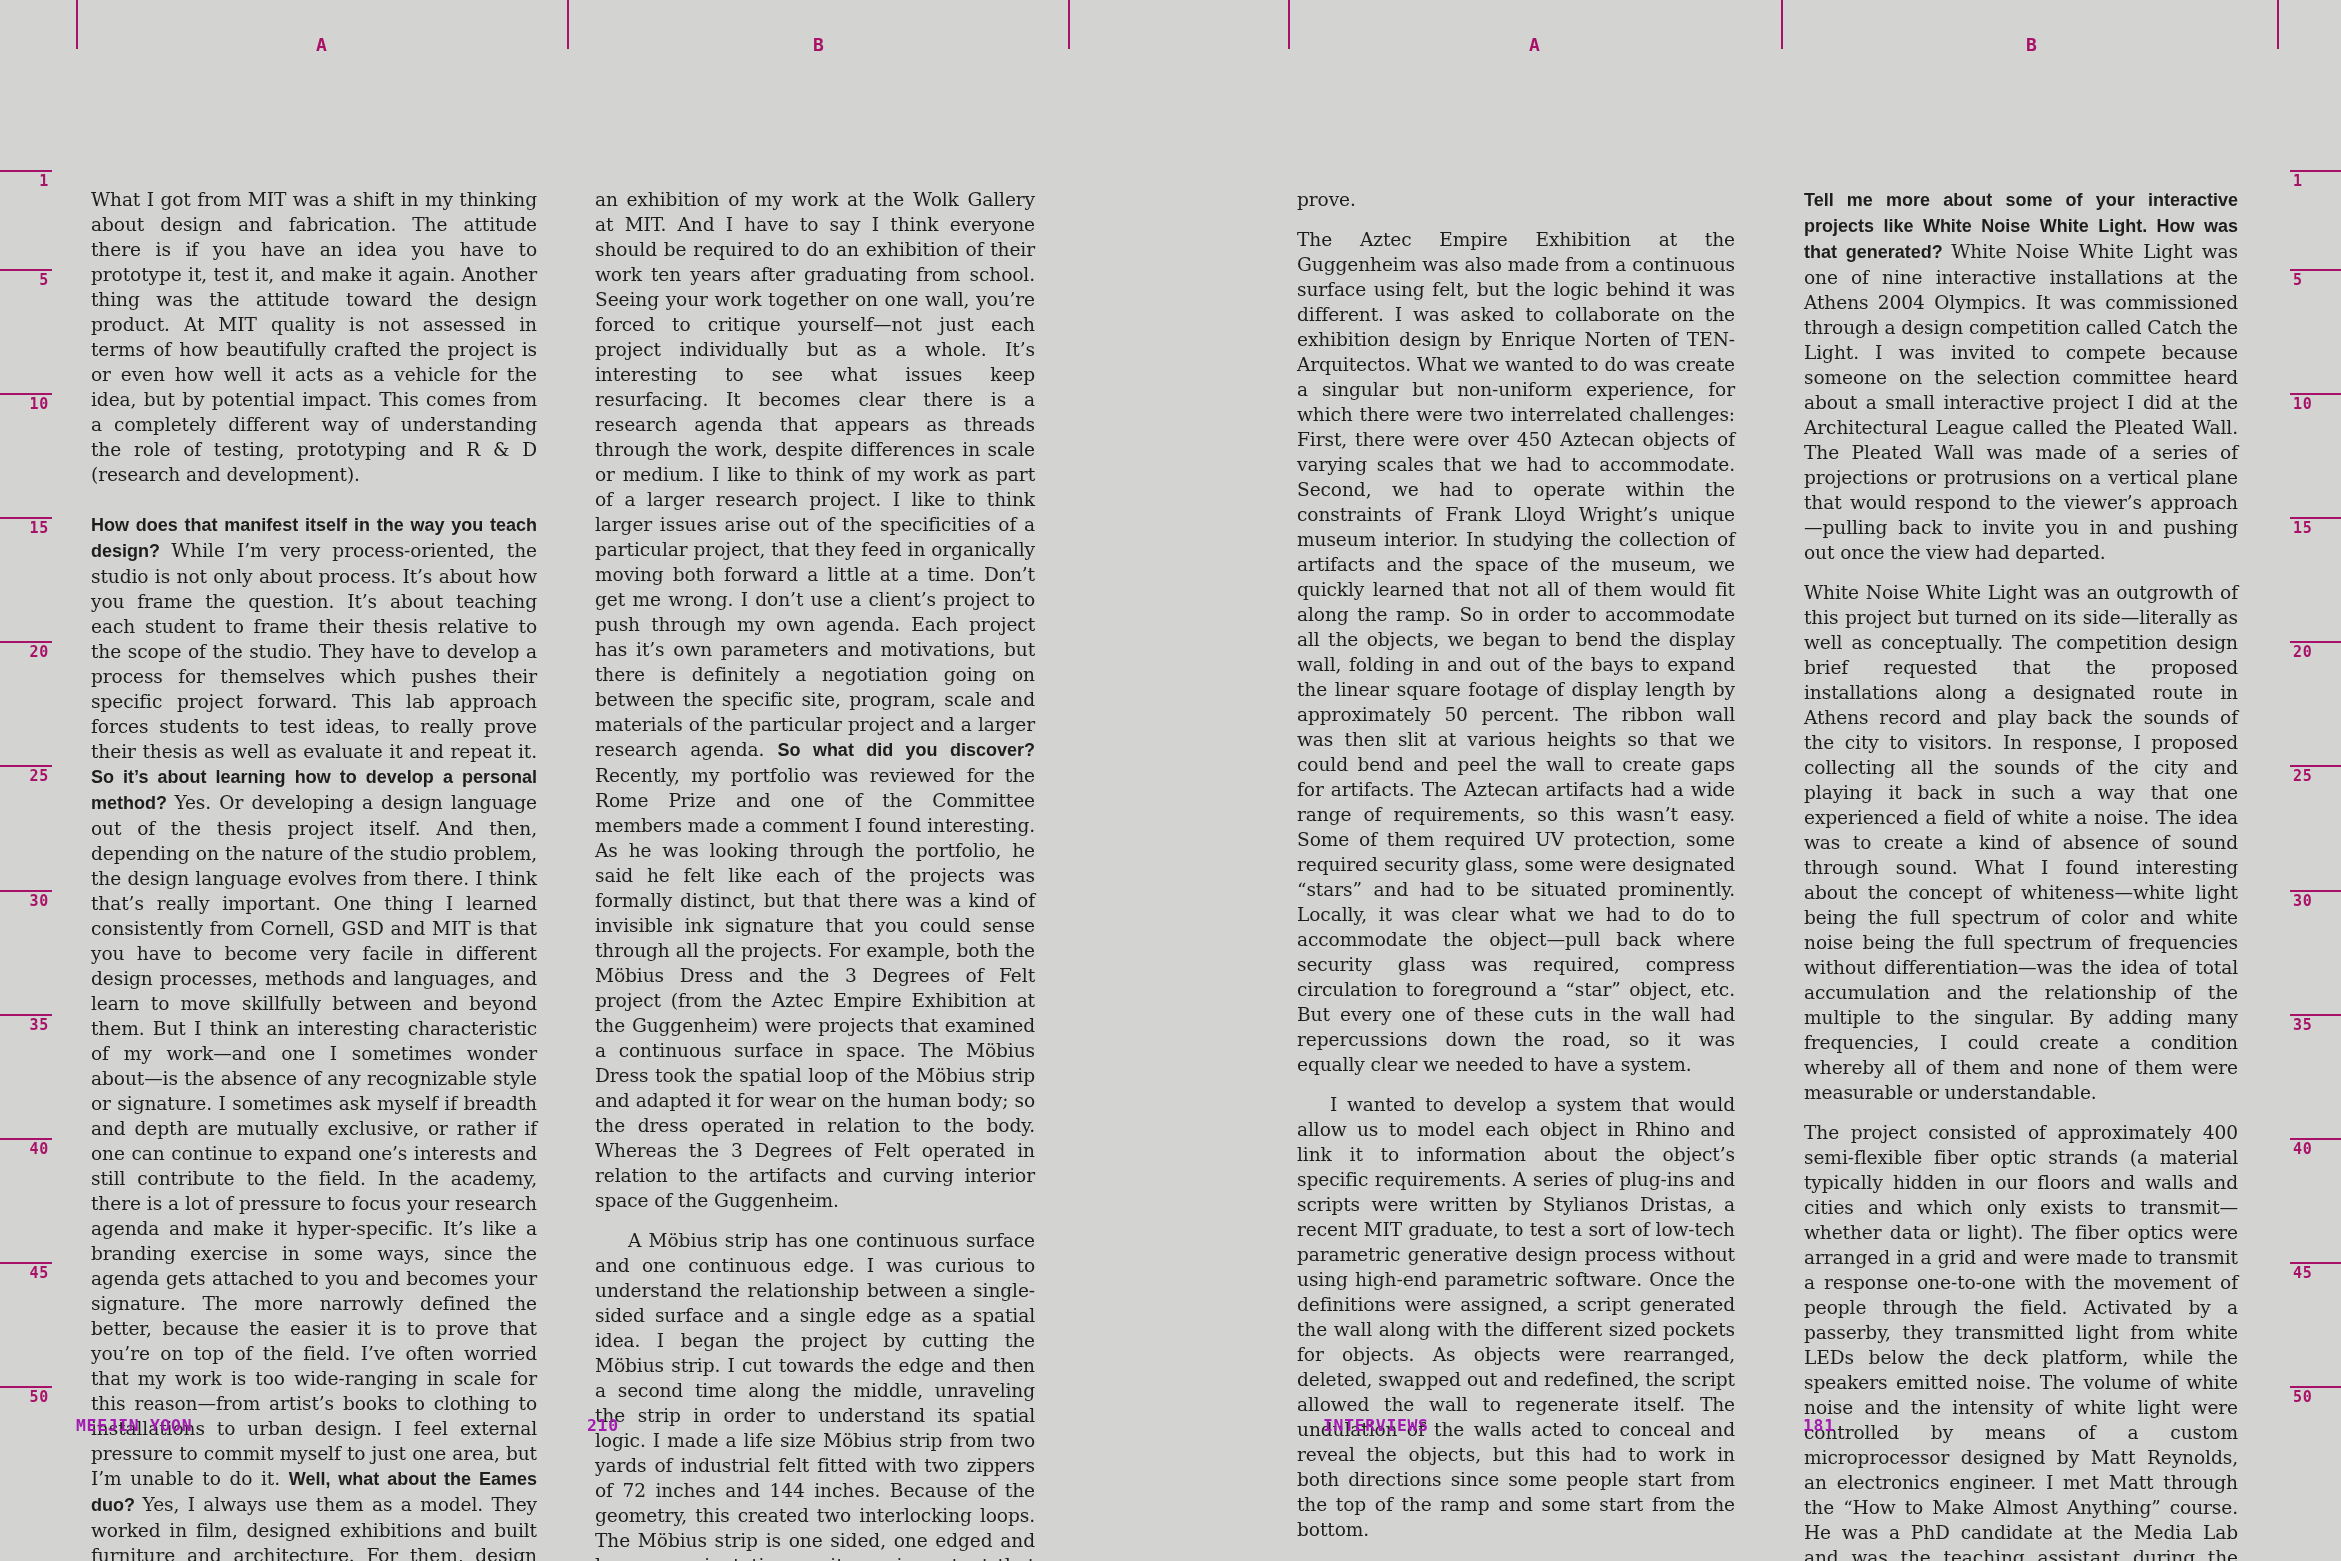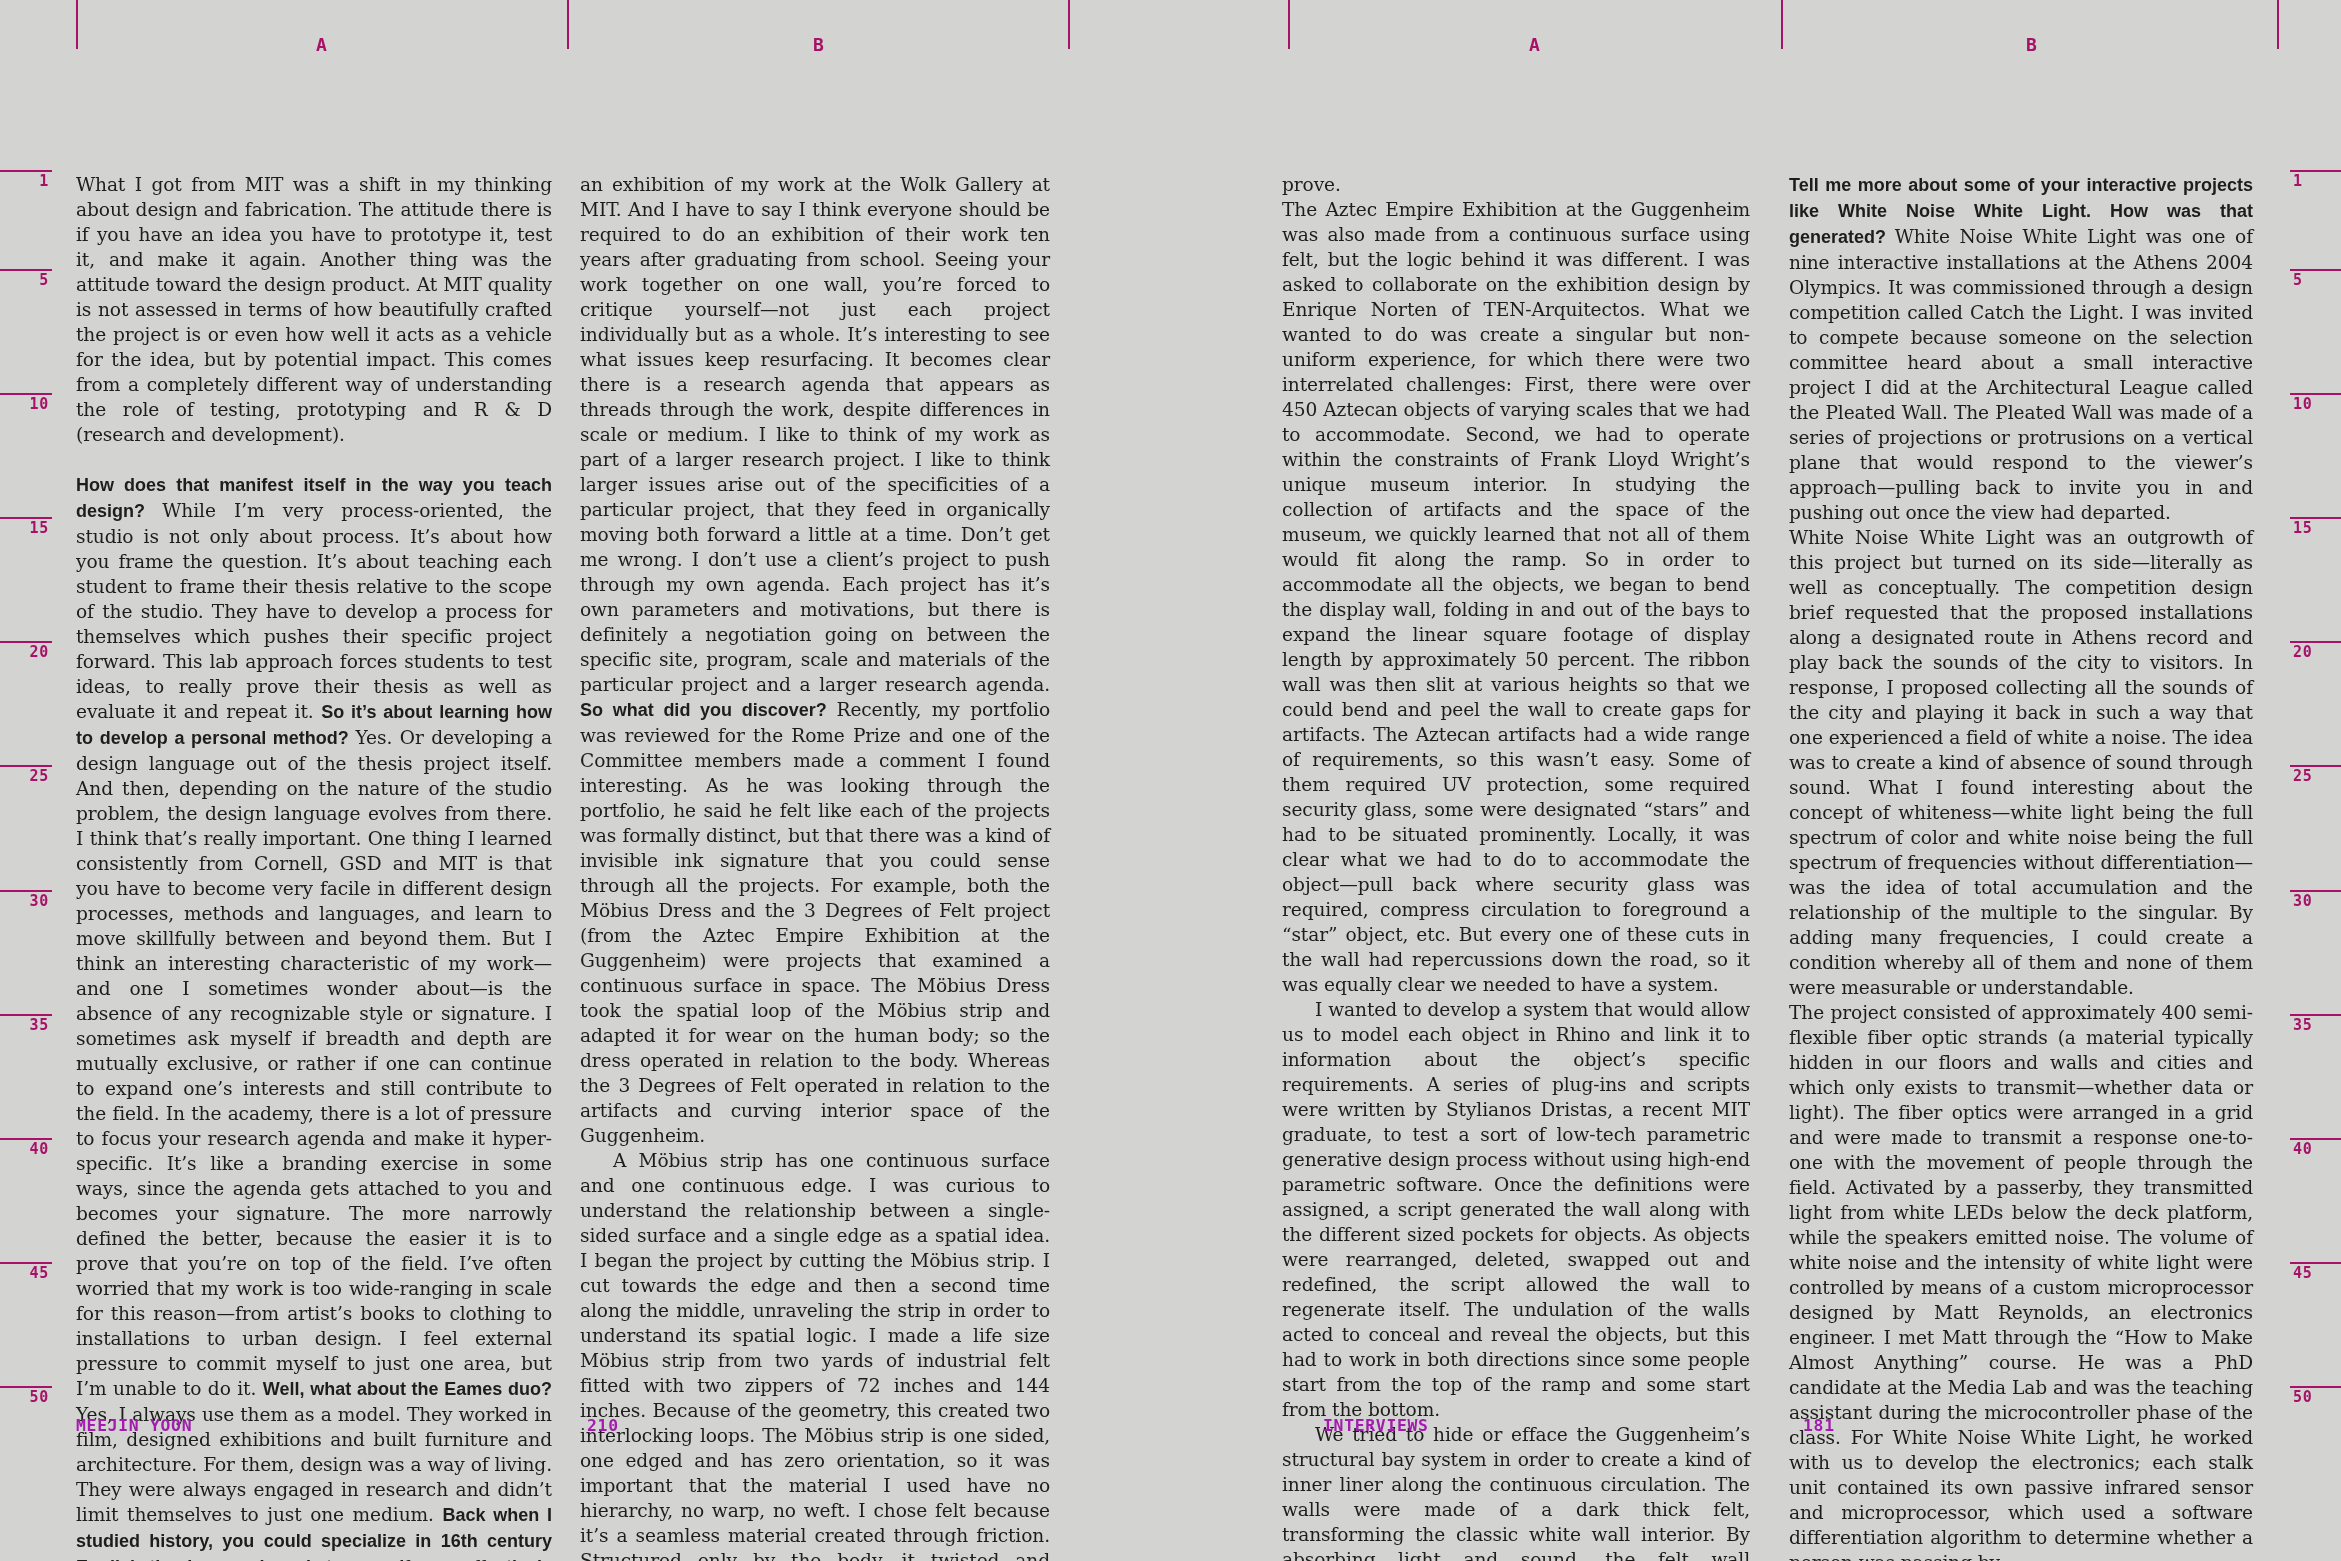--- a/index.html
+++ b/index.html
@@ -40,21 +40,21 @@
     text-align: justify;
     font-size: 18.6px;
     line-height: 25px;
     letter-spacing: -0.1px;
   }
   .col-1 { left: 76px;  width: 476px; }
   .col-2 { left: 580px;  width: 470px; }
   .col-3 { left: 1282px; width: 468px; }
   .col-4 { left: 1789px; width: 464px; }
 
-  .para { margin: 0; }
+  .para { margin: 15px; }
   .para.gap { margin-top: 25px; }
   .para.indent { text-indent: 33px; }
   .q {
     font-family: "Liberation Sans", sans-serif;
     font-weight: bold;
     font-size: 18px;
     letter-spacing: 0;
   }
   .a { font-family: "DejaVu Serif", serif; }
 

